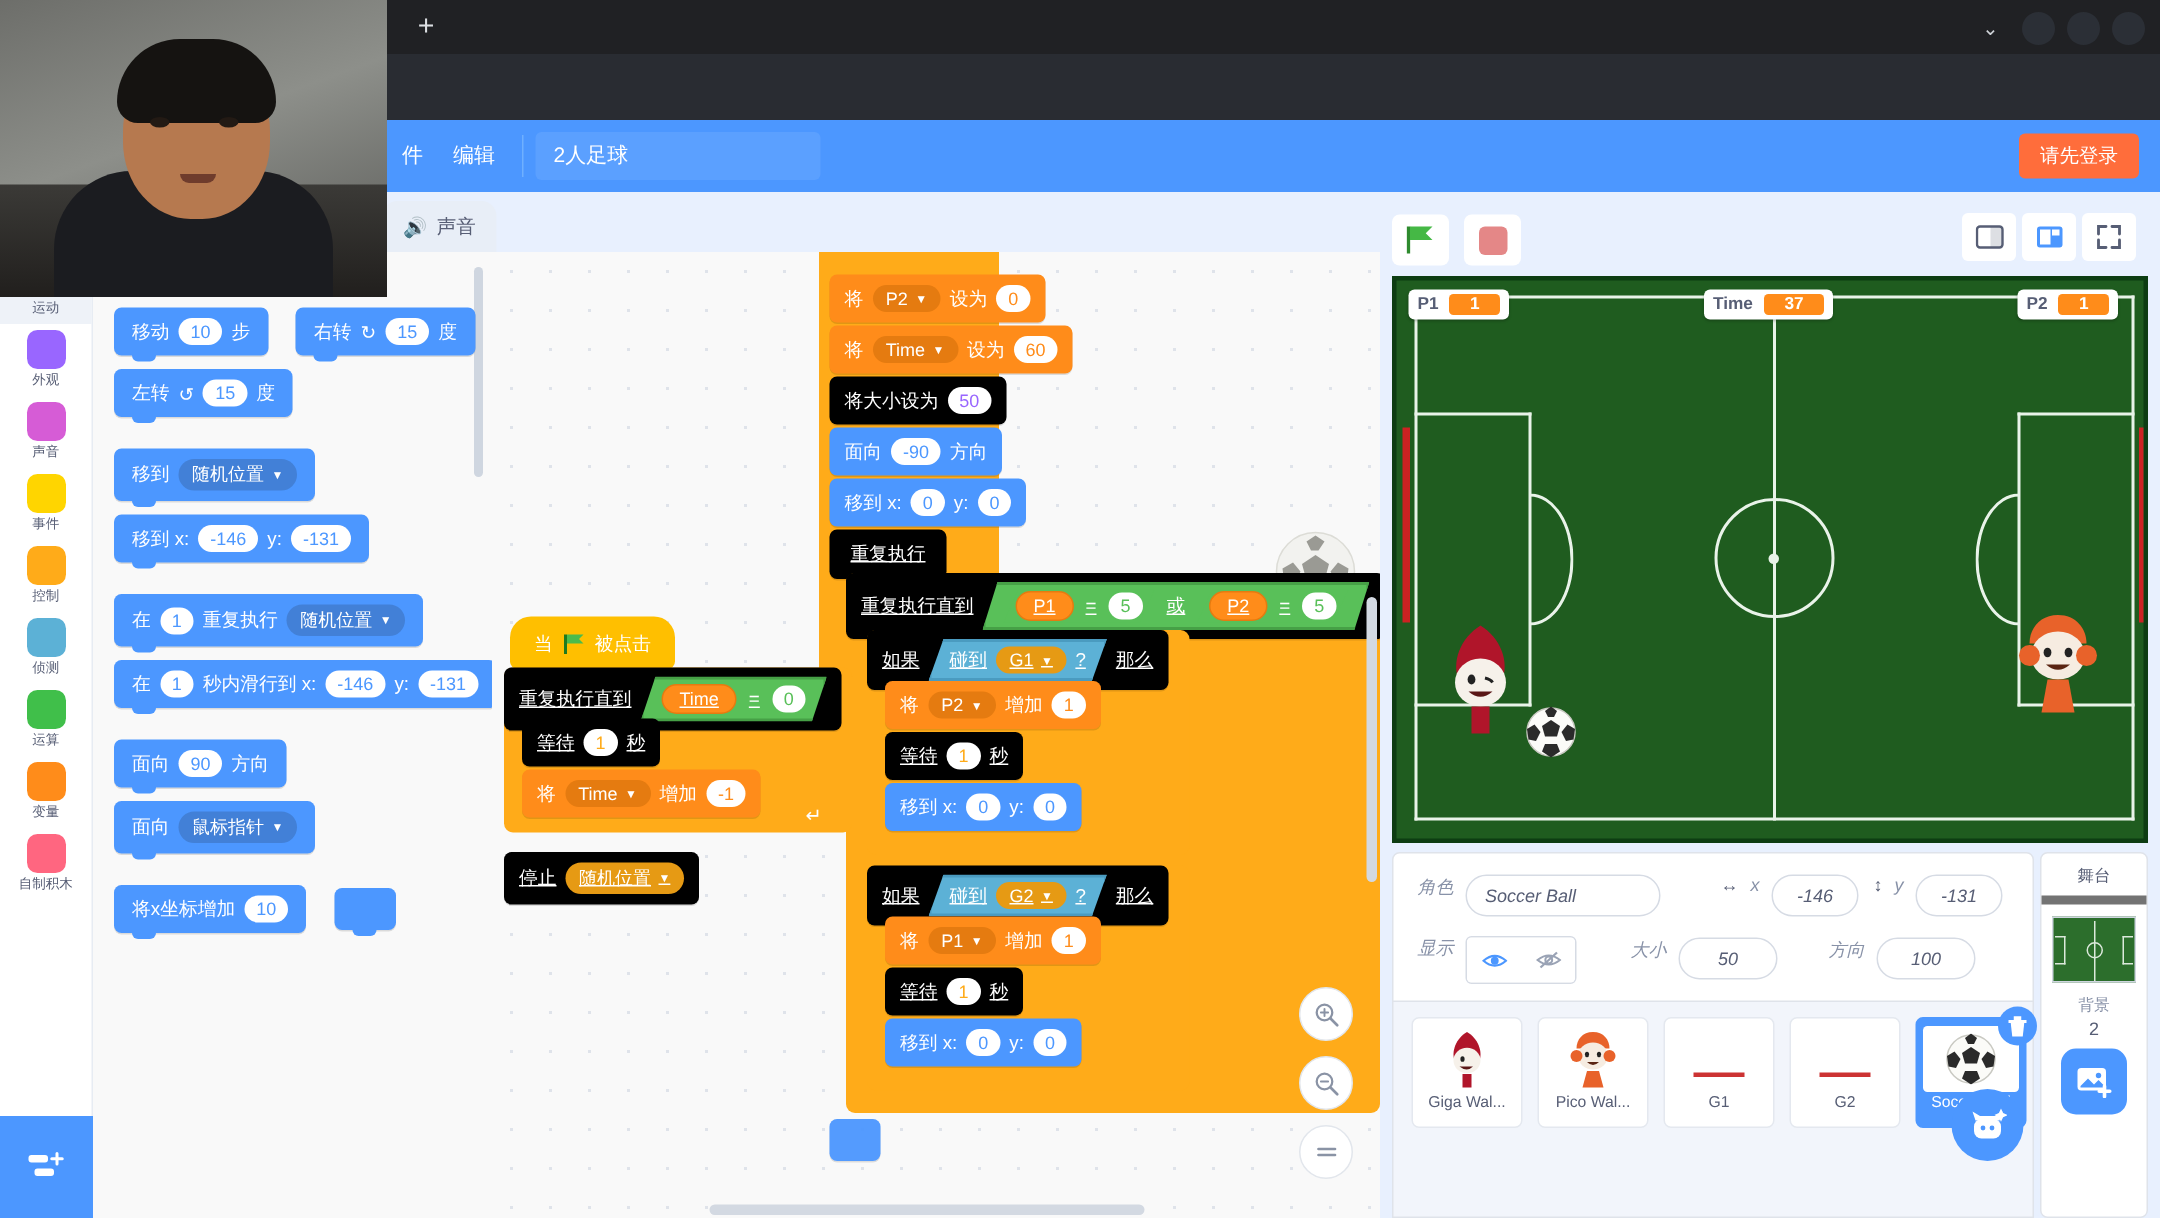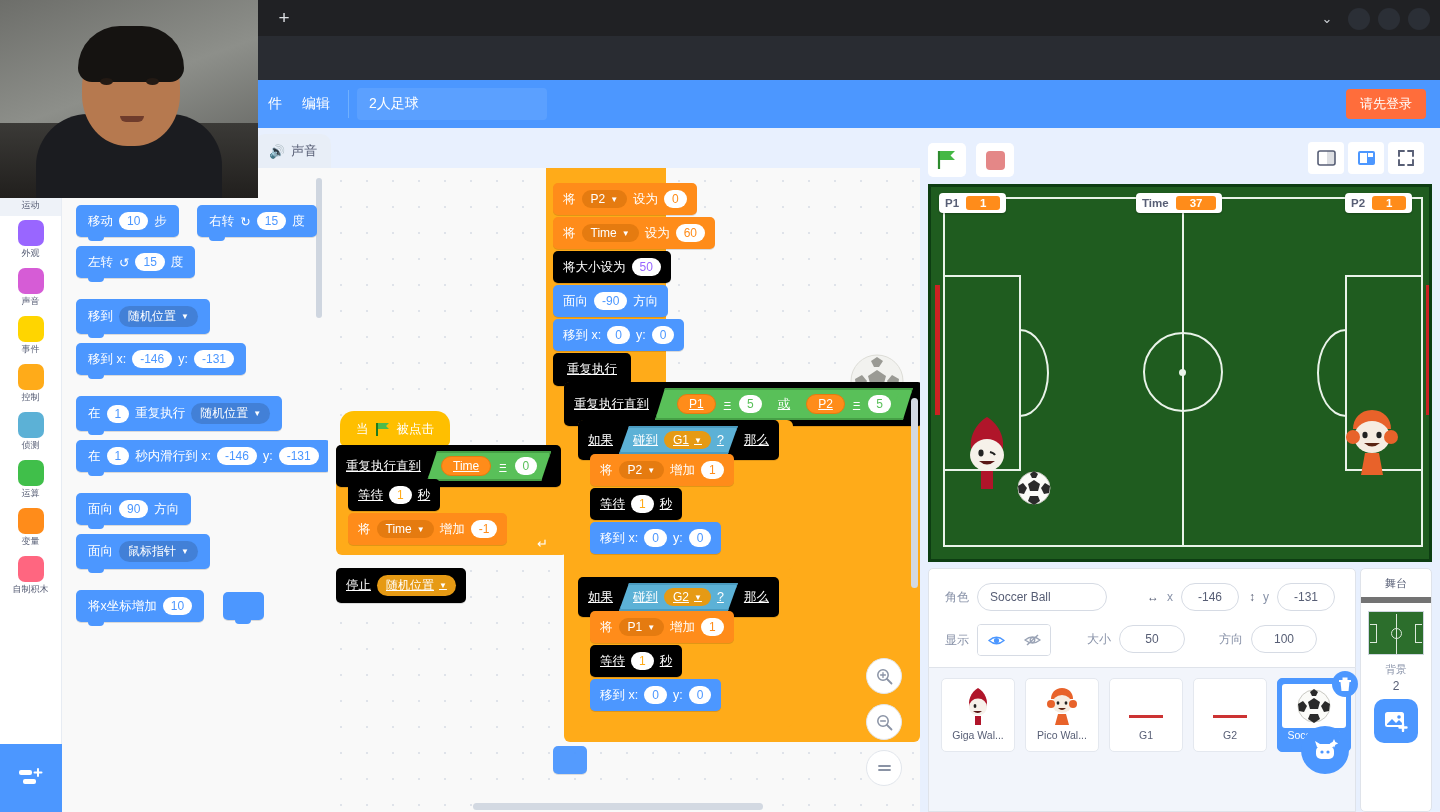--- a/index.html
+++ b/index.html
@@ -215,21 +215,21 @@
     position: absolute; background: #fff; border-radius: 4px; padding: 3px 6px;
     display: flex; align-items: center; gap: 7px; font-size: 11.5px; font-weight: bold; color: #575e75;
     box-shadow: 0 1px 2px rgba(0,0,0,.25);
   }
   .mon-val { background: #ff8c1a; color: #fff; border-radius: 3px; padding: 1px 14px; font-weight: bold; }
 
   .sprite-info {
     position: absolute; left: 8px; top: 440px; width: 428px; height: 100px;
     background: #fff; border: 1px solid #dfe3ea; border-radius: 5px 5px 0 0;
   }
-  .si-row { position: absolute; display: flex; align-items: center; gap: 8px; font-size: 12px; color: #575e75; }
+  .si-row { position: absolute; display: flex; gap: 8px; font-size: 12px; color: #575e75; font-style: italic; }
   .si-label { color: #8892a8; font-size: 12px; }
   .si-field {
     border: 1px solid #d6dbe4; border-radius: 14px; height: 28px; padding: 0 12px;
     display: flex; align-items: center; font-size: 12px; color: #575e75;
     background: #fff; cursor: text;
   }
   .vis-toggle { display: flex; border: 1px solid #d6dbe4; border-radius: 4px; overflow: hidden; }
   .vis-opt { width: 36px; height: 30px; display: flex; align-items: center; justify-content: center;
              cursor: pointer; font-size: 14px; color: #9aa3b5; background: #fff; }
   .vis-opt.on { color: #4c97ff; }

